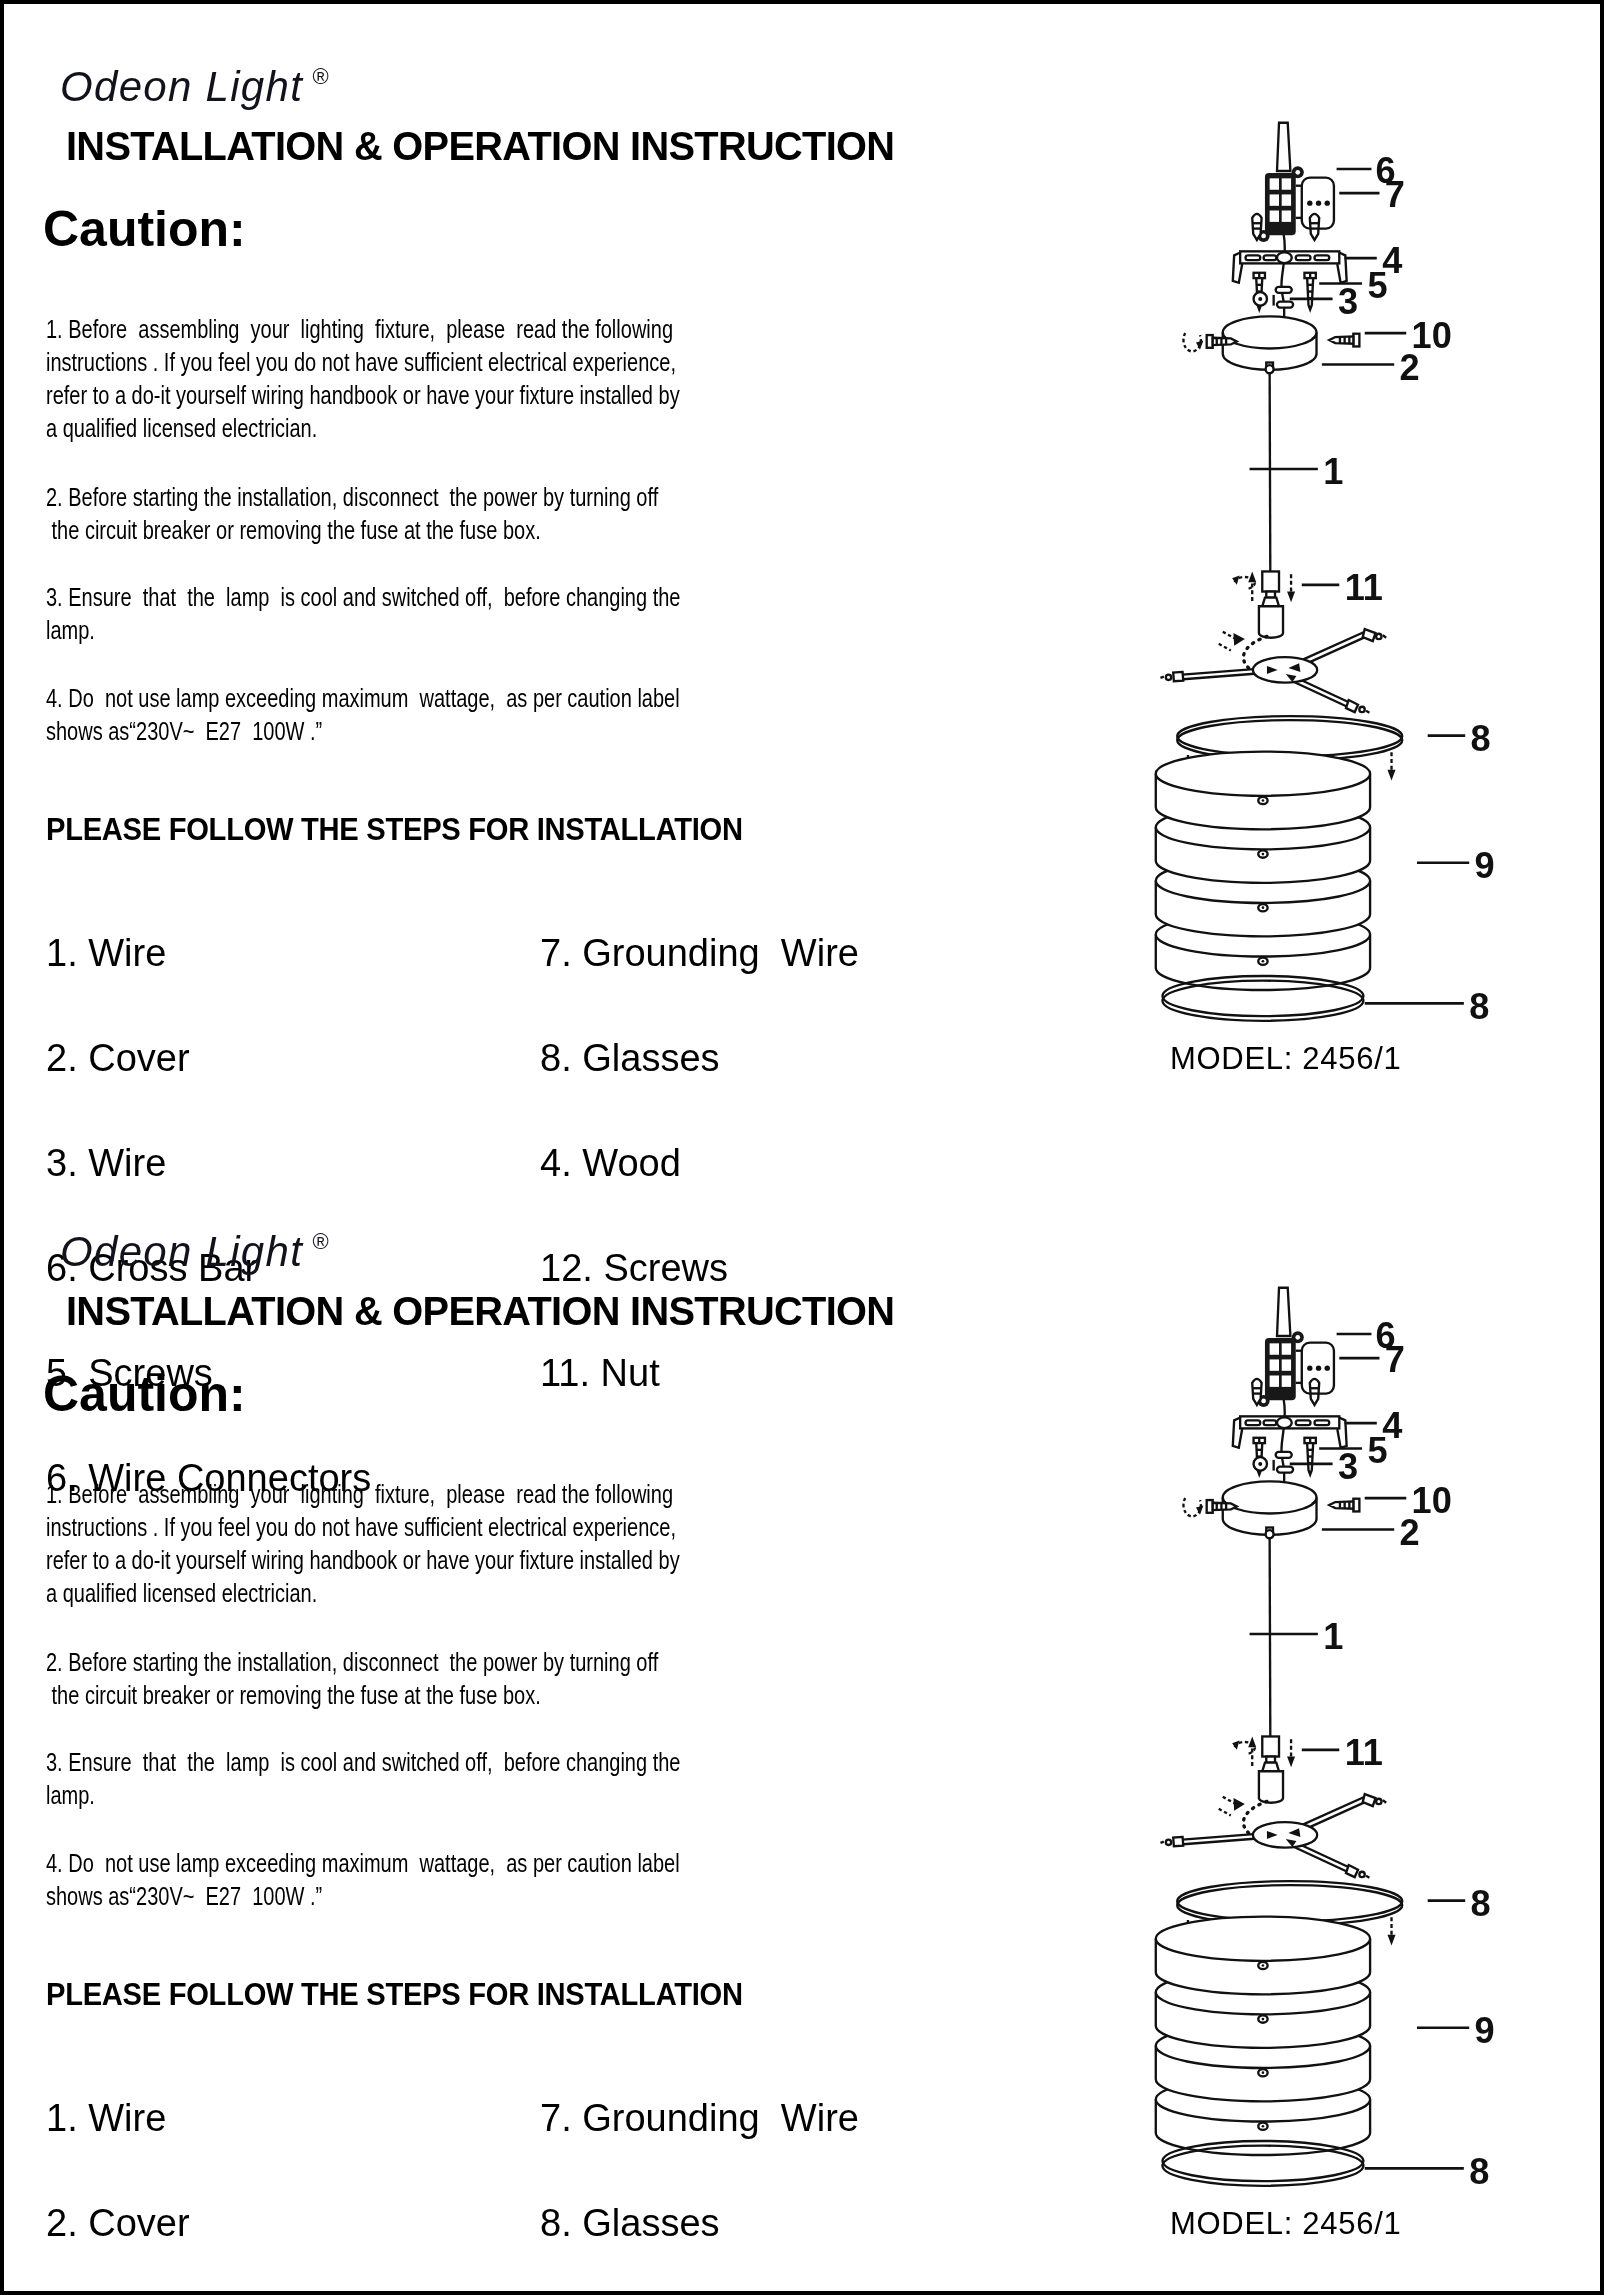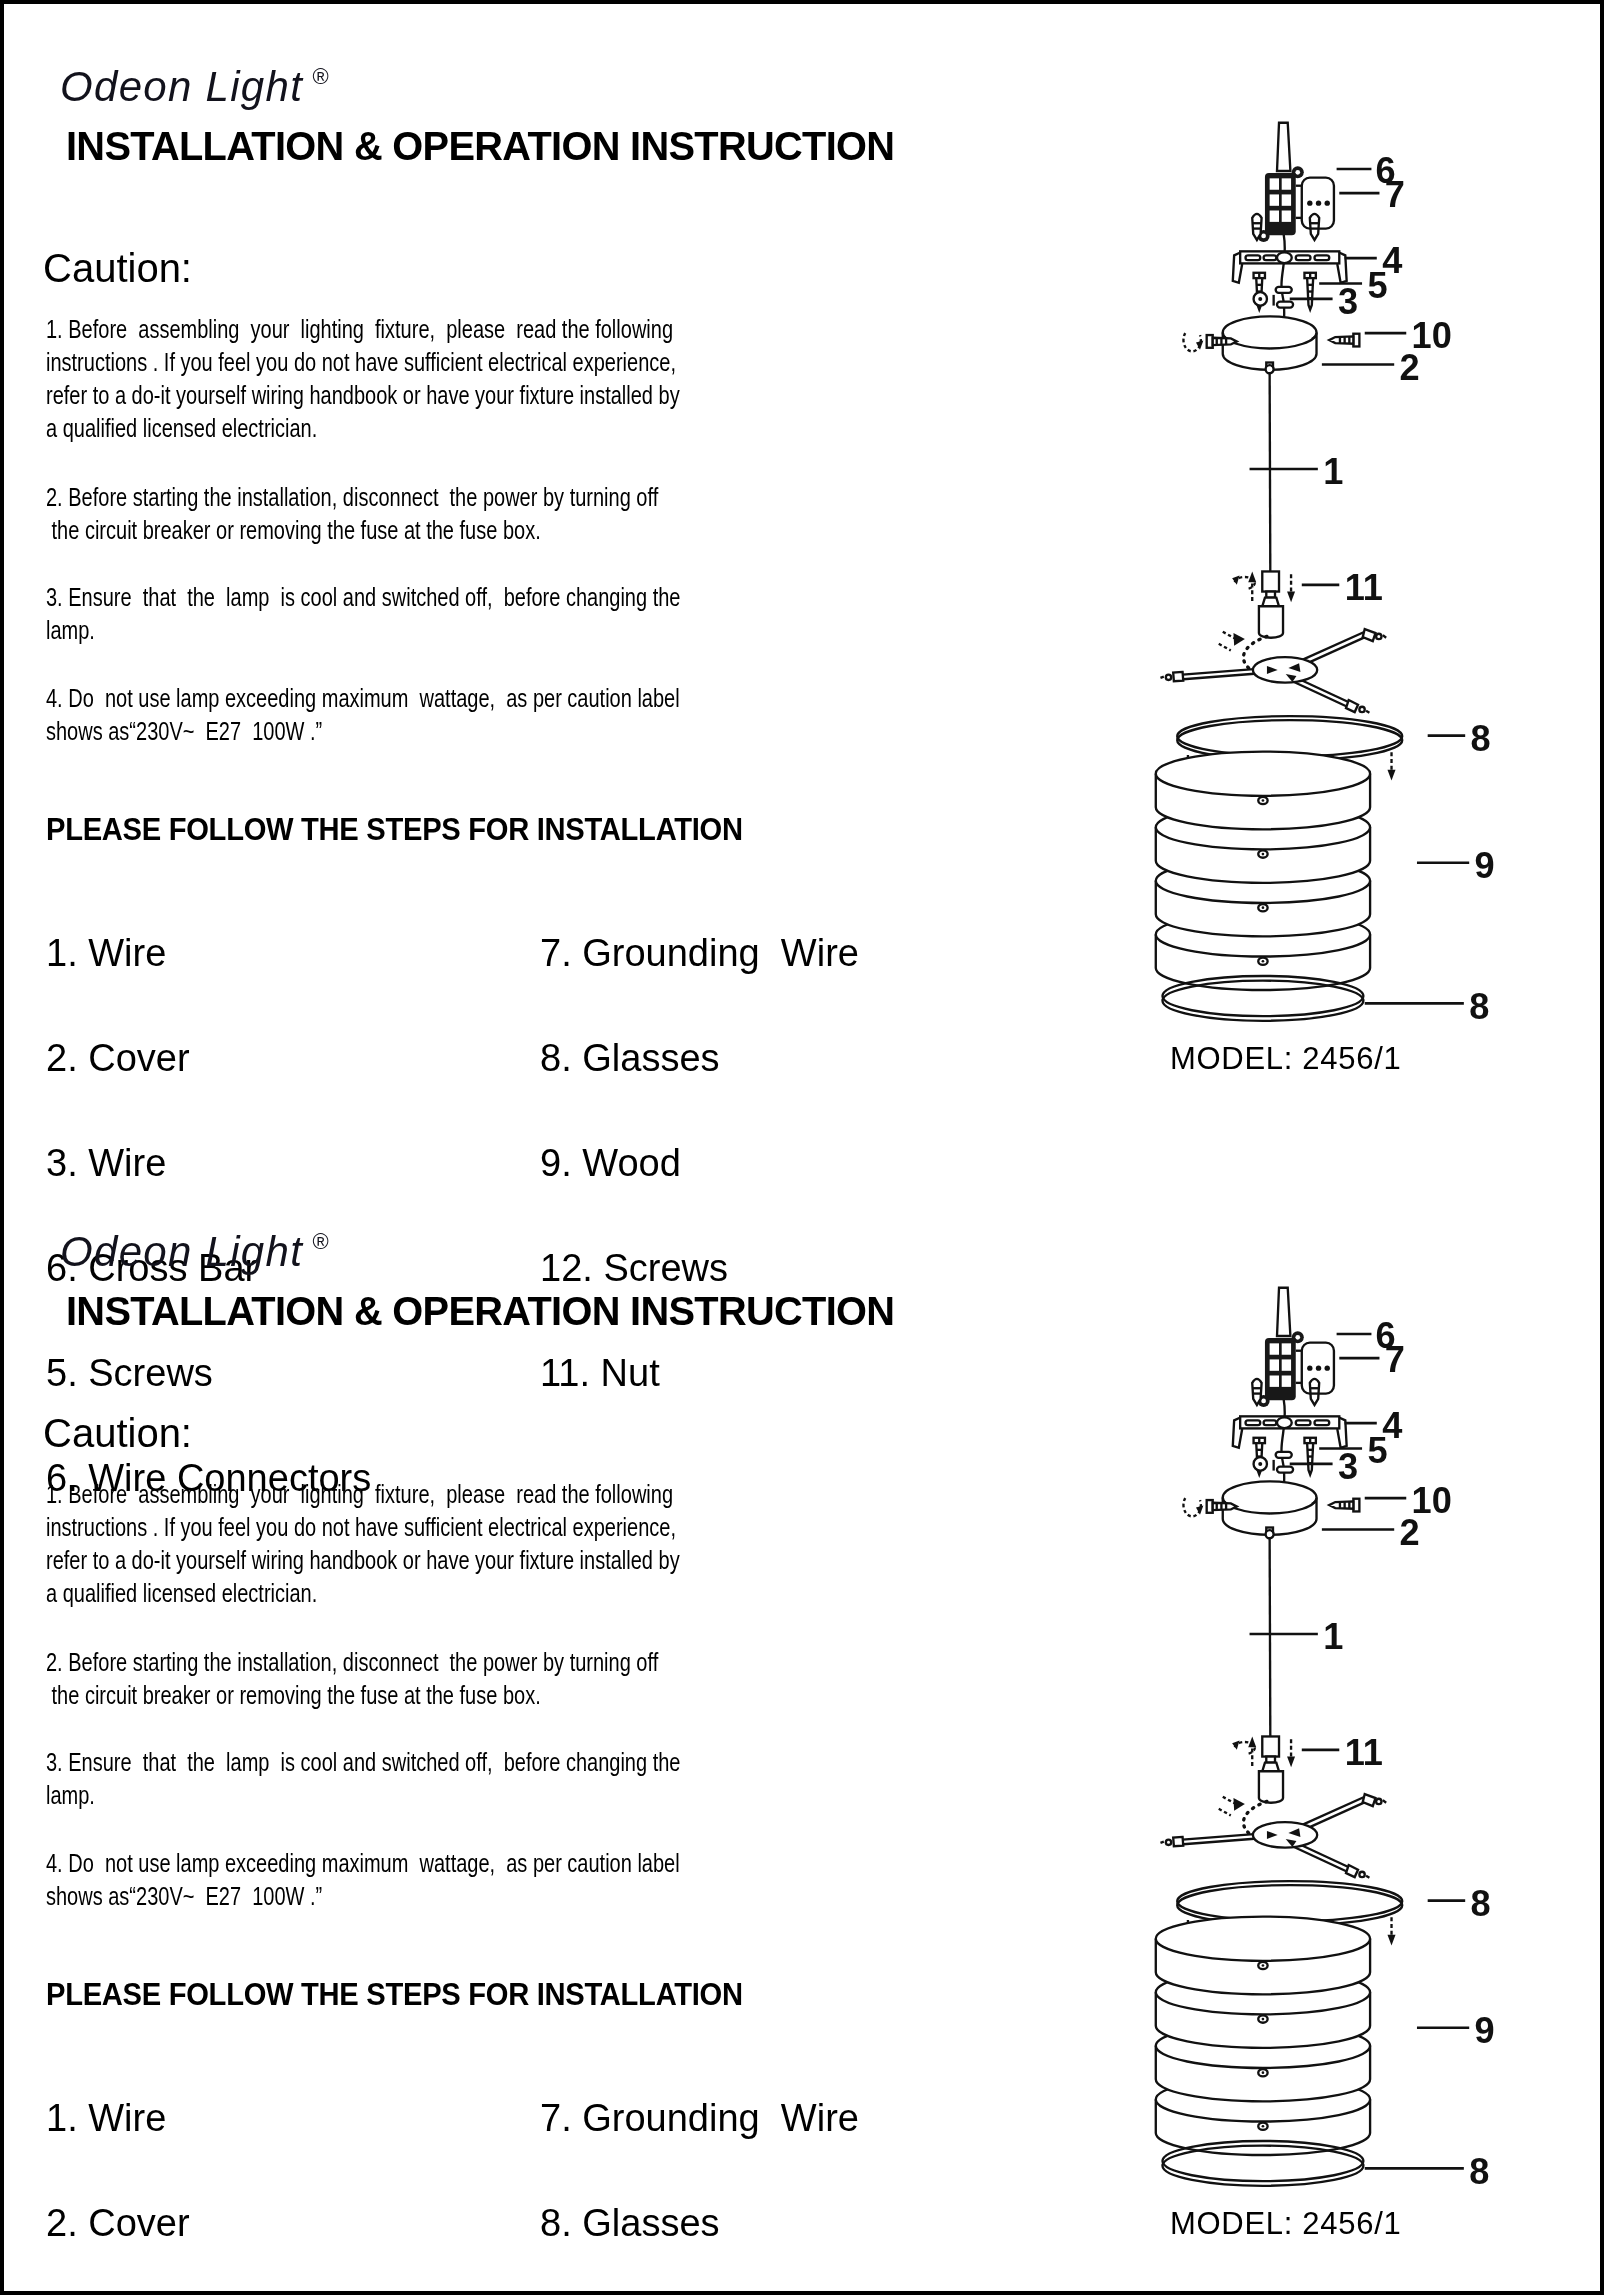--- a/index.html
+++ b/index.html
@@ -9,21 +9,21 @@
     font-family:"Liberation Sans",sans-serif;color:#000;
   }
   .half{position:absolute;left:0;width:1603px;height:1148px;}
   .half.second{top:1165px;}
   .half.first{top:0;}
   .logo{position:absolute;left:56px;top:59px;color:#12121c;font-style:italic;
         font-size:42px;letter-spacing:1.3px;white-space:nowrap;}
   .logo .reg{font-size:22px;font-style:normal;vertical-align:17.4px;margin-left:9.4px;}
   .title{position:absolute;left:62px;top:119px;font-size:41px;font-weight:bold;
          letter-spacing:-0.7px;white-space:nowrap;transform:scaleX(0.97);transform-origin:0 0;}
-  .caution{position:absolute;left:39px;top:196px;font-size:40px;font-weight:normal;margin-top:46px;}
+  .caution{position:absolute;left:39px;top:196px;font-size:50px;font-weight:bold;}
   .para{position:absolute;left:42px;width:1018px;font-size:25px;line-height:33px;
         white-space:pre-wrap;transform:scaleX(0.80);transform-origin:0 0;}
   .p1{top:309px}.p2{top:477px}.p3{top:577px}.p4{top:678px}
   .steps{position:absolute;left:42px;top:808px;font-size:31px;font-weight:bold;
          letter-spacing:-0.3px;white-space:nowrap;transform:scaleX(0.94);transform-origin:0 0;}
   .parts{position:absolute;top:862px;margin:0;padding:0;list-style:none;
          font-size:38px;line-height:35px;white-space:pre-wrap;}
   .parts.leftcol{left:42px}
   .parts.rightcol{left:536px}
   .model{position:absolute;left:1166px;top:1037px;font-size:31px;letter-spacing:0.7px;white-space:nowrap;}
@@ -53,21 +53,21 @@
       <li>1. Wire</li>
       <li>2. Cover</li>
       <li>3. Wire</li>
       <li>6. Cross Bar</li>
       <li>5. Screws</li>
       <li>6. Wire Connectors</li>
     </ul>
     <ul class="parts rightcol">
       <li>7. Grounding  Wire</li>
       <li>8. Glasses</li>
-      <li>9. Wood</li>
+      <li>4. Wood</li>
       <li>12. Screws</li>
       <li>11. Nut</li>
     </ul>
 
     <svg class="diagram" viewBox="0 0 660 1420">
       <defs>
         <g id="lamp-diagram" stroke="#111" stroke-width="3.5" fill="none" font-family="Liberation Sans, sans-serif" font-size="54" font-weight="bold">
 
           <polygon points="224,28 237,28 241,100 221,100" fill="#fff"></polygon>
 

